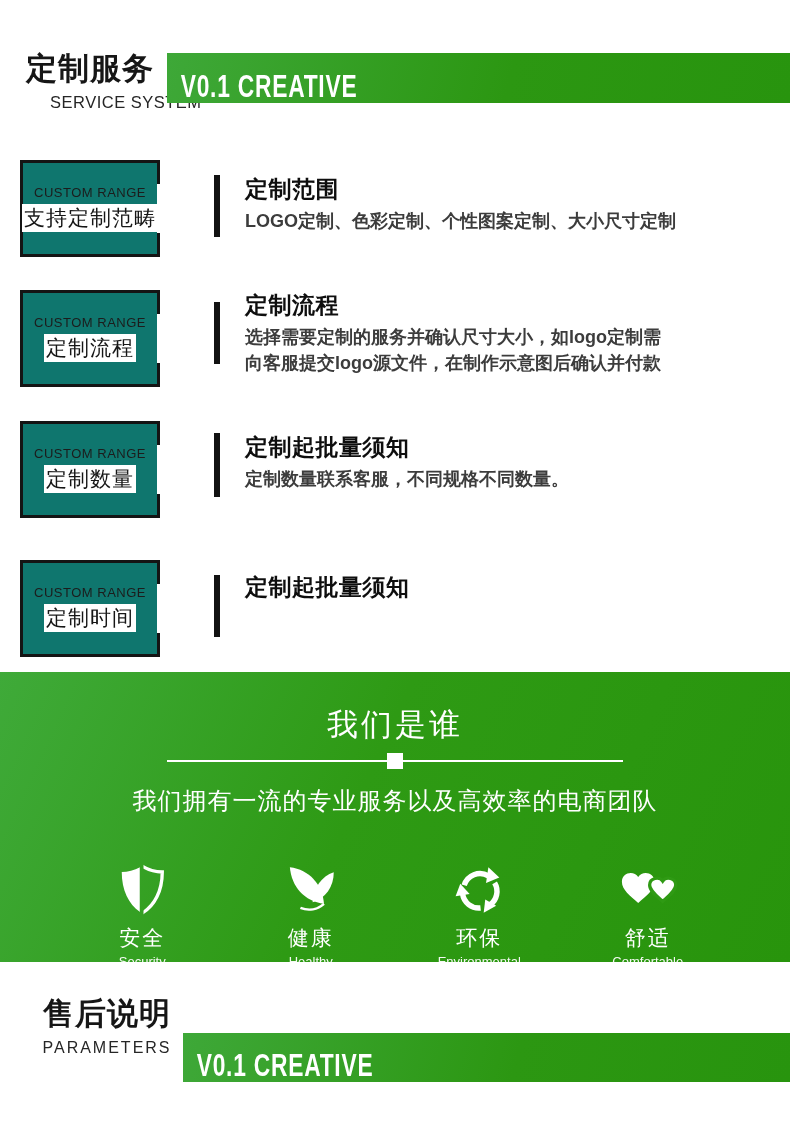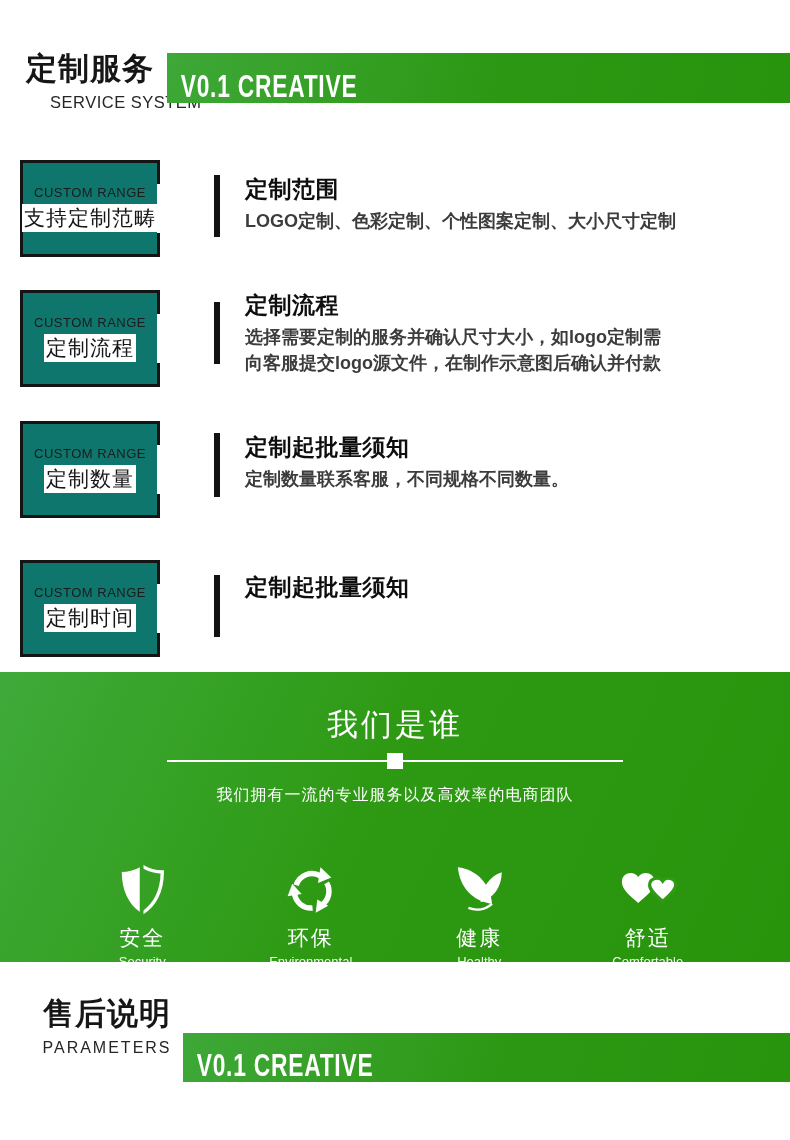--- a/index.html
+++ b/index.html
@@ -52,21 +52,21 @@
   .sbody{font-size:18px;color:#3c3c3c;line-height:26px;margin-top:4px;max-width:432px;font-weight:bold;}
   
   .about{
     position:absolute;left:0;top:672px;width:790px;height:290px;color:#fff;
     background:linear-gradient(115deg,#3faa39 0%,#2e9a14 45%,#28940c 100%);
   }
   .about-title{text-align:center;padding-top:32px;font-size:31px;font-weight:400;letter-spacing:3px;}
   .divider{position:absolute;left:167px;top:88px;width:456px;height:2px;background:#fff;}
   .divider .sq{position:absolute;left:50%;top:-7px;width:16px;height:16px;margin-left:-8px;background:#fff;}
   .about-sub{position:absolute;left:0;top:113px;width:790px;text-align:center;
-             font-size:16px;letter-spacing:1px;}
+             font-size:24px;letter-spacing:1px;}
   .features{position:absolute;left:72px;top:188px;width:646px;display:flex;gap:28px;}
   .feat{width:161.5px;text-align:center;}
   .feat .ic{height:60px;display:flex;align-items:center;justify-content:center;}
   .feat .fcn{font-size:21px;letter-spacing:2px;margin-top:4px;}
   .feat .fen{font-size:13px;line-height:15px;margin-top:2px;width:120px;margin-left:auto;margin-right:auto;opacity:0.95;}
 </style>
 </head>
 <body>
 
 <div class="brand brand-top">
@@ -147,51 +147,51 @@
           <path d="M32 3 C40 8 50 11 59 11 C59 36 49 56 32 66 C15 56 5 36 5 11 C14 11 24 8 32 3 Z" fill="#fff" clip-path="url(#shL)"></path>
           <path d="M32 3 C40 8 50 11 59 11 C59 36 49 56 32 66 C15 56 5 36 5 11 C14 11 24 8 32 3 Z" fill="none" stroke="#fff" stroke-width="4.5" clip-path="url(#shR)"></path>
         </svg>
       </div>
       <div class="fcn">安全</div>
       <div class="fen">Security</div>
     </div>
 
     <div class="feat">
       <div class="ic">
+        <svg width="52" height="50" viewBox="0 0 64 60" aria-hidden="true">
+          <path d="M6 2 C8 26 24 44 48 47 C46 23 30 5 6 2 Z" fill="#fff"></path>
+          <path d="M60 8 C60 26 50 40 34 45 C35 27 45 13 60 8 Z" fill="#fff"></path>
+          <path d="M48 47 C40 54 29 56 19 52" stroke="#fff" stroke-width="3" fill="none"></path>
+        </svg>
+      </div>
+      <div class="fcn">健康</div>
+      <div class="fen">Healthy</div>
+    </div>
+
+    <div class="feat">
+      <div class="ic">
         <svg width="50" height="50" viewBox="0 0 64 64" aria-hidden="true">
           <g stroke="#fff" stroke-width="7" fill="none" stroke-linecap="butt">
             <path d="M13 26 A21 21 0 0 1 44 14"></path>
             <path d="M52 23 A21 21 0 0 1 46 51"></path>
             <path d="M34 55 A21 21 0 0 1 11 37"></path>
           </g>
           <g fill="#fff">
             <polygon points="44,3 58,16 41,23"></polygon>
             <polygon points="54,52 38,61 40,44"></polygon>
             <polygon points="2,40 8,24 20,37"></polygon>
           </g>
         </svg>
       </div>
       <div class="fcn">环保</div>
       <div class="fen">Environmental protection</div>
     </div>
 
     <div class="feat">
       <div class="ic">
-        <svg width="52" height="50" viewBox="0 0 64 60" aria-hidden="true">
-          <path d="M6 2 C8 26 24 44 48 47 C46 23 30 5 6 2 Z" fill="#fff"></path>
-          <path d="M60 8 C60 26 50 40 34 45 C35 27 45 13 60 8 Z" fill="#fff"></path>
-          <path d="M48 47 C40 54 29 56 19 52" stroke="#fff" stroke-width="3" fill="none"></path>
-        </svg>
-      </div>
-      <div class="fcn">健康</div>
-      <div class="fen">Healthy</div>
-    </div>
-
-    <div class="feat">
-      <div class="ic">
         <svg width="62" height="44" viewBox="0 0 76 52" aria-hidden="true">
           <path d="M26 10 C21 2 6 4 6 16 C6 26 16 33 26 42 C36 33 46 26 46 16 C46 4 31 2 26 10 Z" fill="#fff"></path>
           <path d="M56 15 C52 9 40 11 40 20 C40 27 48 33 56 40 C64 33 72 27 72 20 C72 11 60 9 56 15 Z" fill="#fff" stroke="#2f9a14" stroke-width="4"></path>
         </svg>
       </div>
       <div class="fcn">舒适</div>
       <div class="fen">Comfortable</div>
     </div>
 
   </div>

